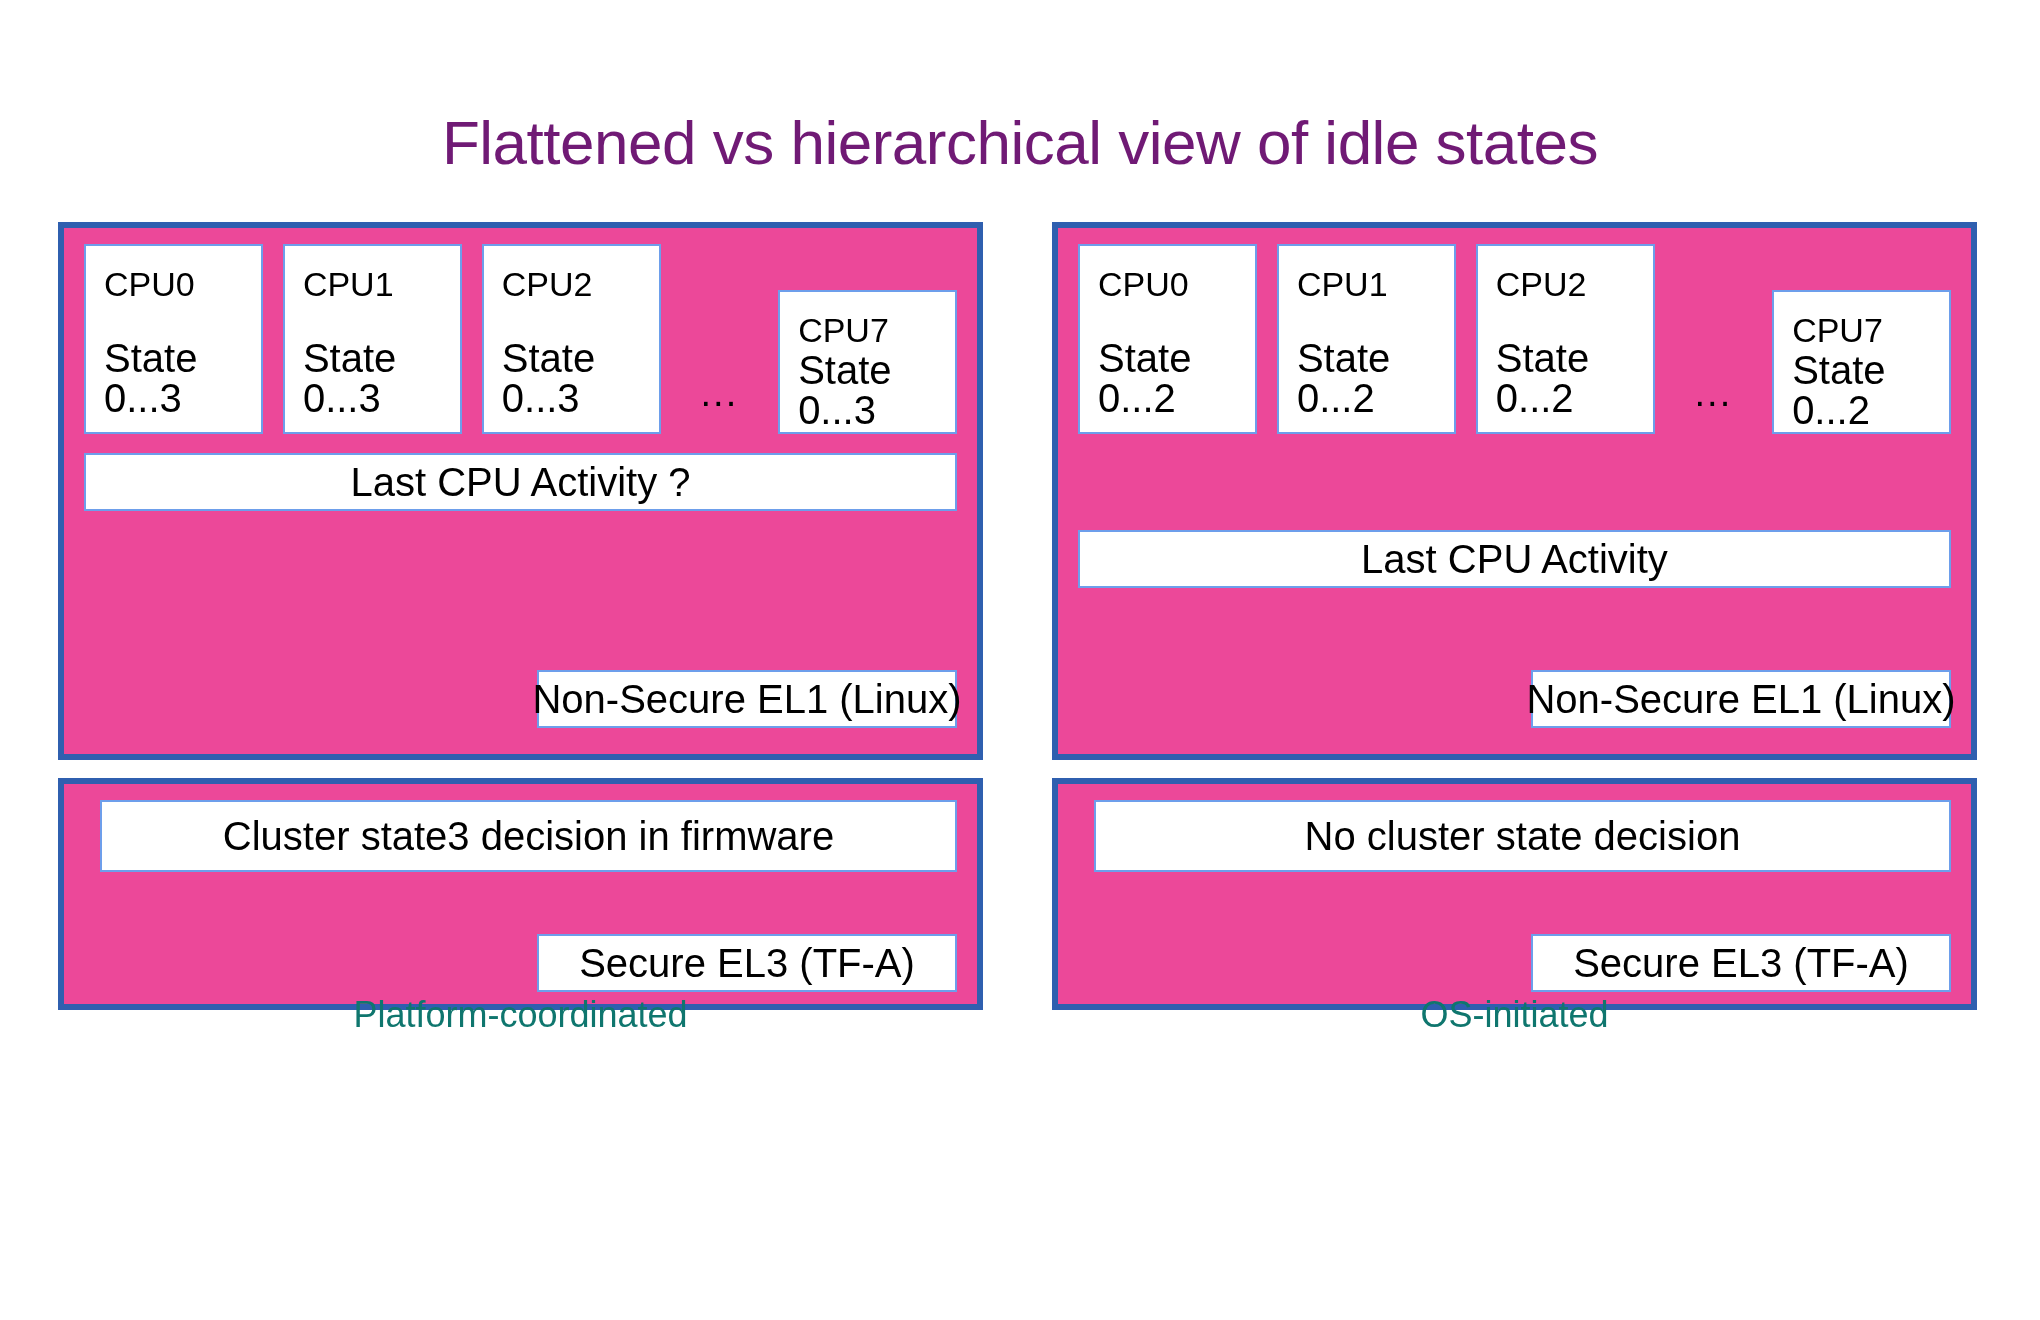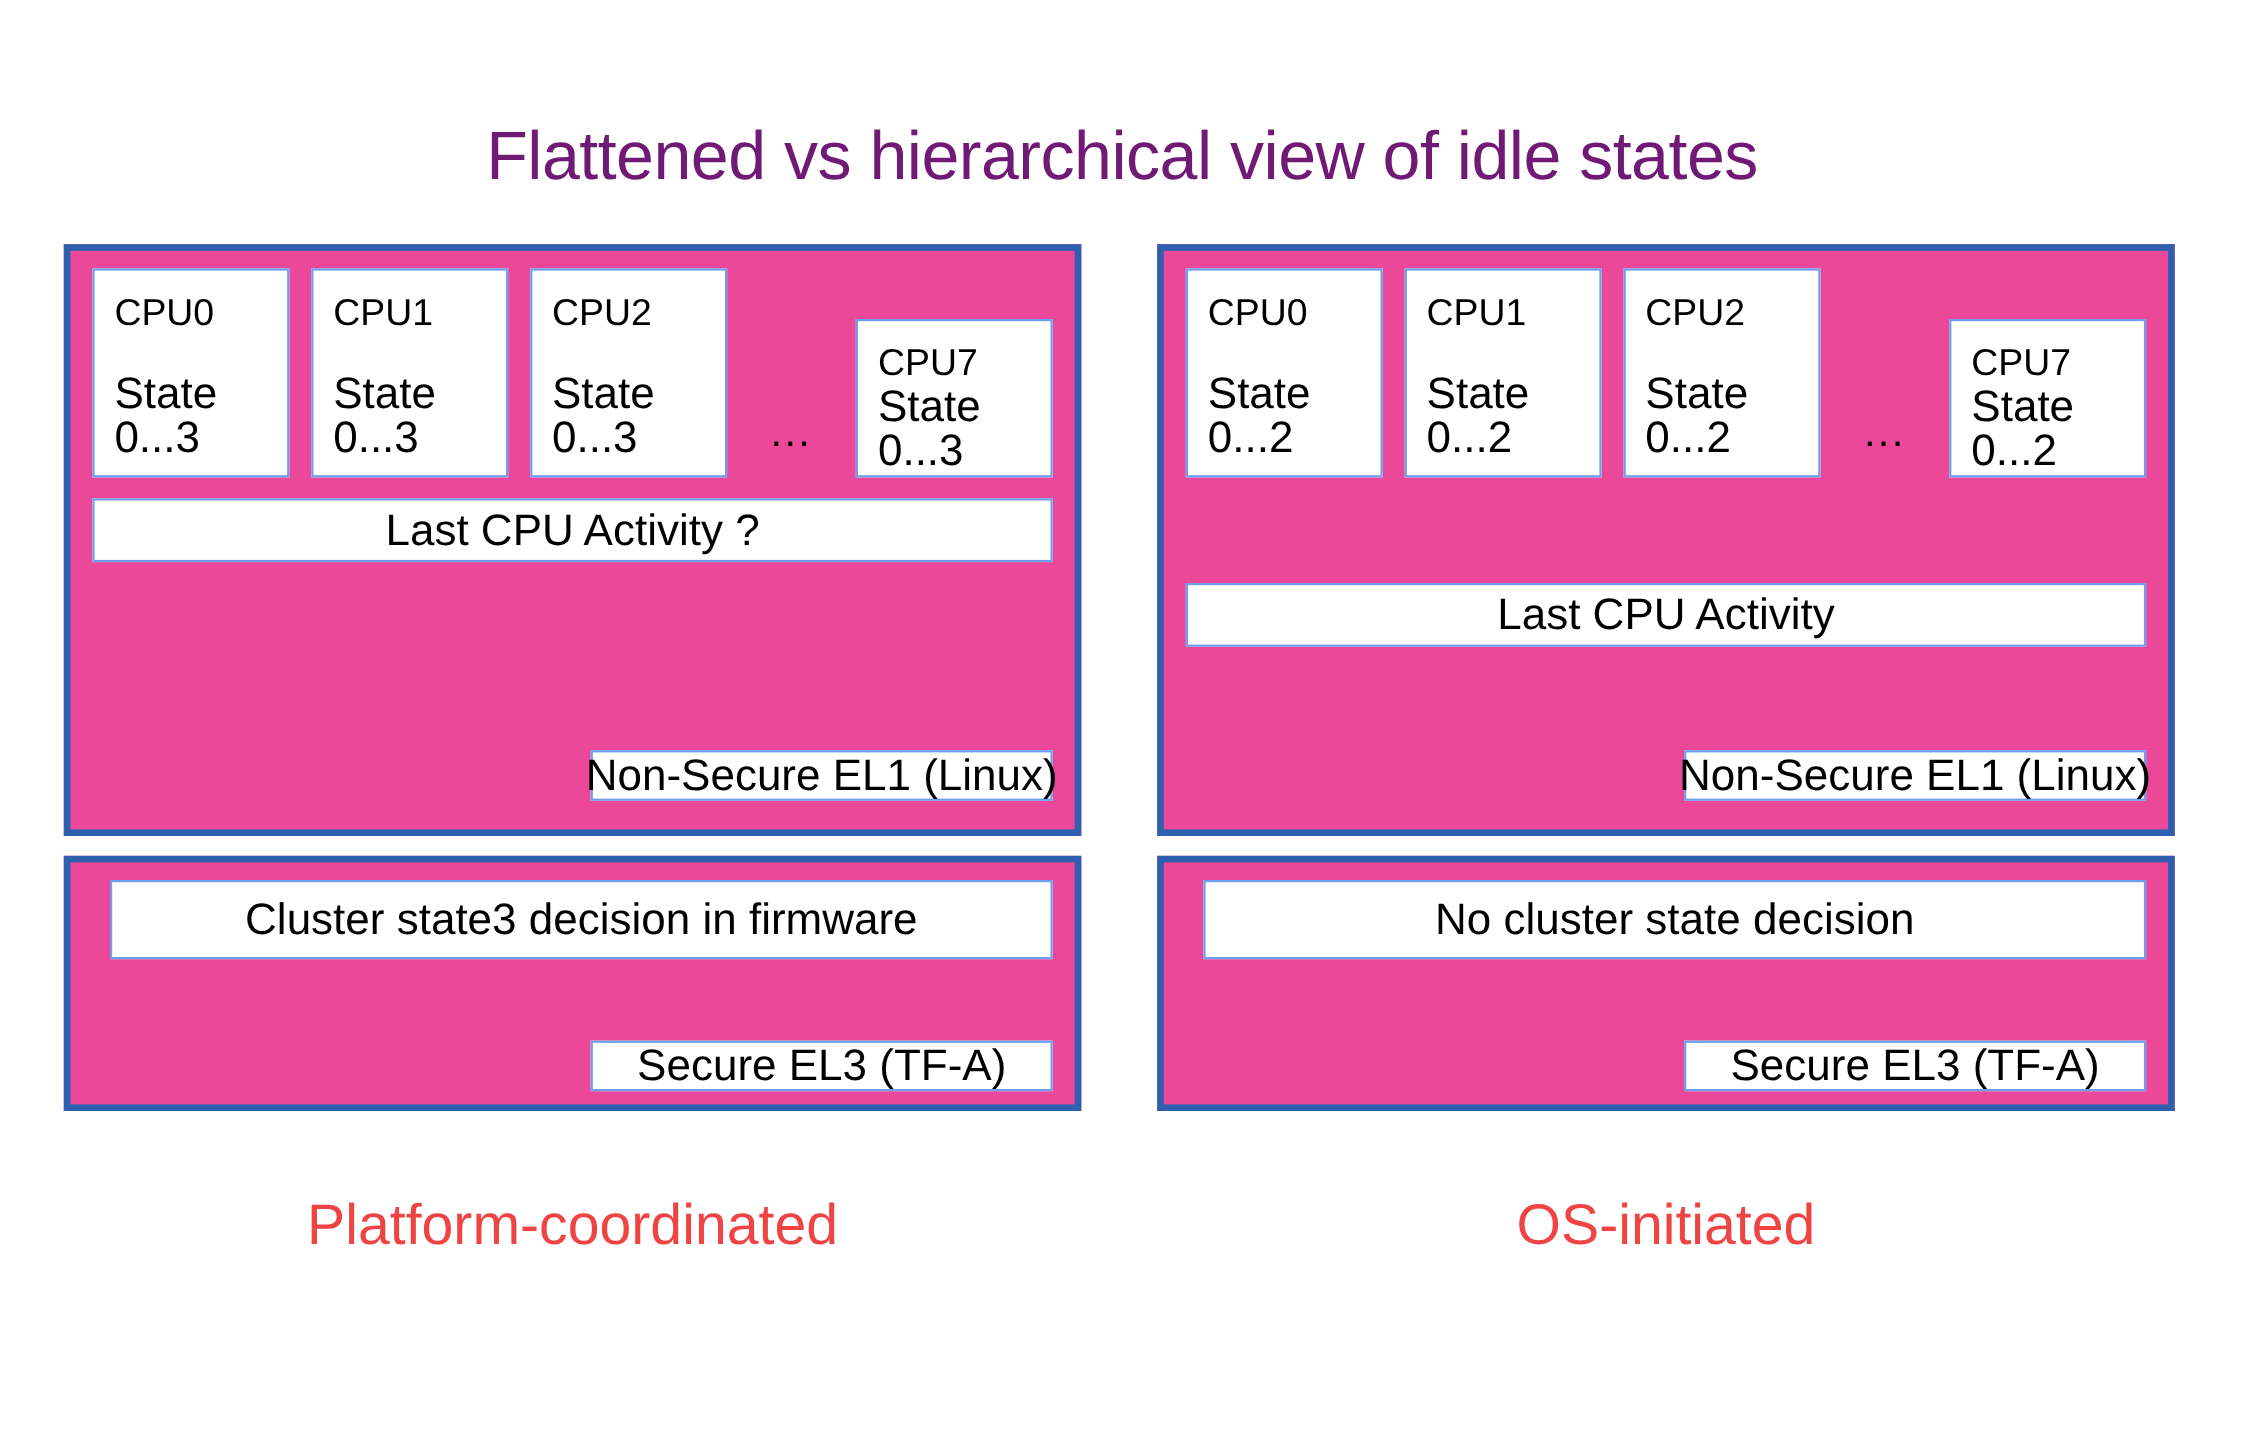--- a/index.html
+++ b/index.html
@@ -113,47 +113,47 @@
     right: 20px;
     height: 58px;
   }
   .bar-governor { top: 222px; }
   .bar-activity-right { top: 302px; }
   .bar-activity-left { top: 225px; }
 
   
   .level-tag {
     position: absolute;
-    height: 46px;
+    height: 58px;
     right: 20px;
     width: 420px;
     margin-top: 33px;
   }
   .tag-el1 { bottom: 26px; }
   .tag-el3 { bottom: 12px; text-align: center; }
 
   
   .fw-bar {
     position: absolute;
     left: 20px;
     right: 20px;
     top: 16px;
     height: 72px;
     margin-left: 16px;
   }
 
   
   .caption {
     position: absolute;
-    top: 1083px;
+    top: 984px;
     width: 925px;
     text-align: center;
-    font-size: 52px;
+    font-size: 36px;
     line-height: 62px;
-    color: #ef4444;
+    color: #0f766e;
   }
   .caption.left  { left: 58px; }
   .caption.right { left: 1052px; }
 </style>
 </head>
 <body>
 
 <div class="slide-title">Flattened vs hierarchical view of idle states</div>
 
 <div class="column left">

